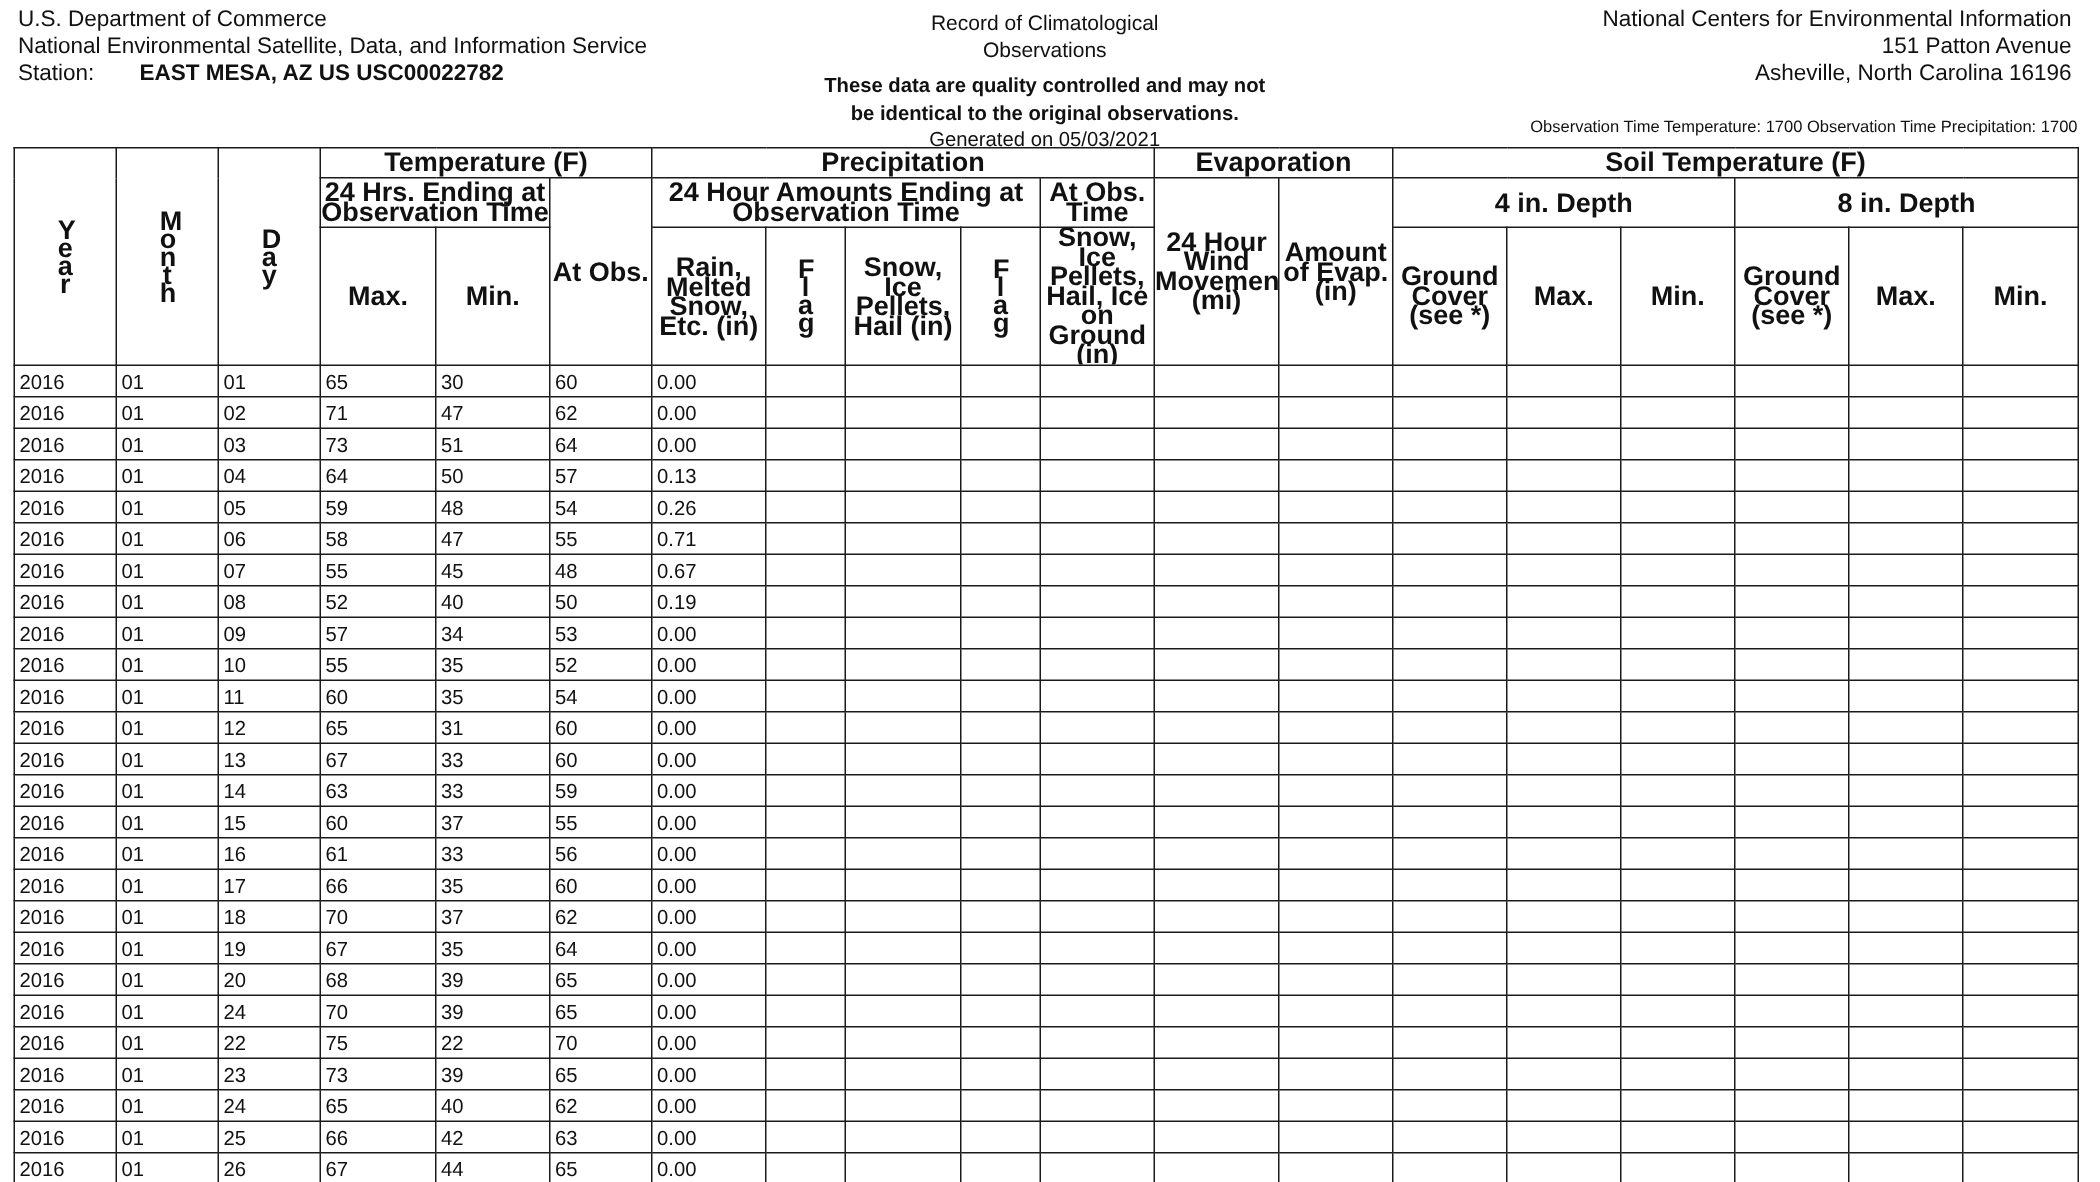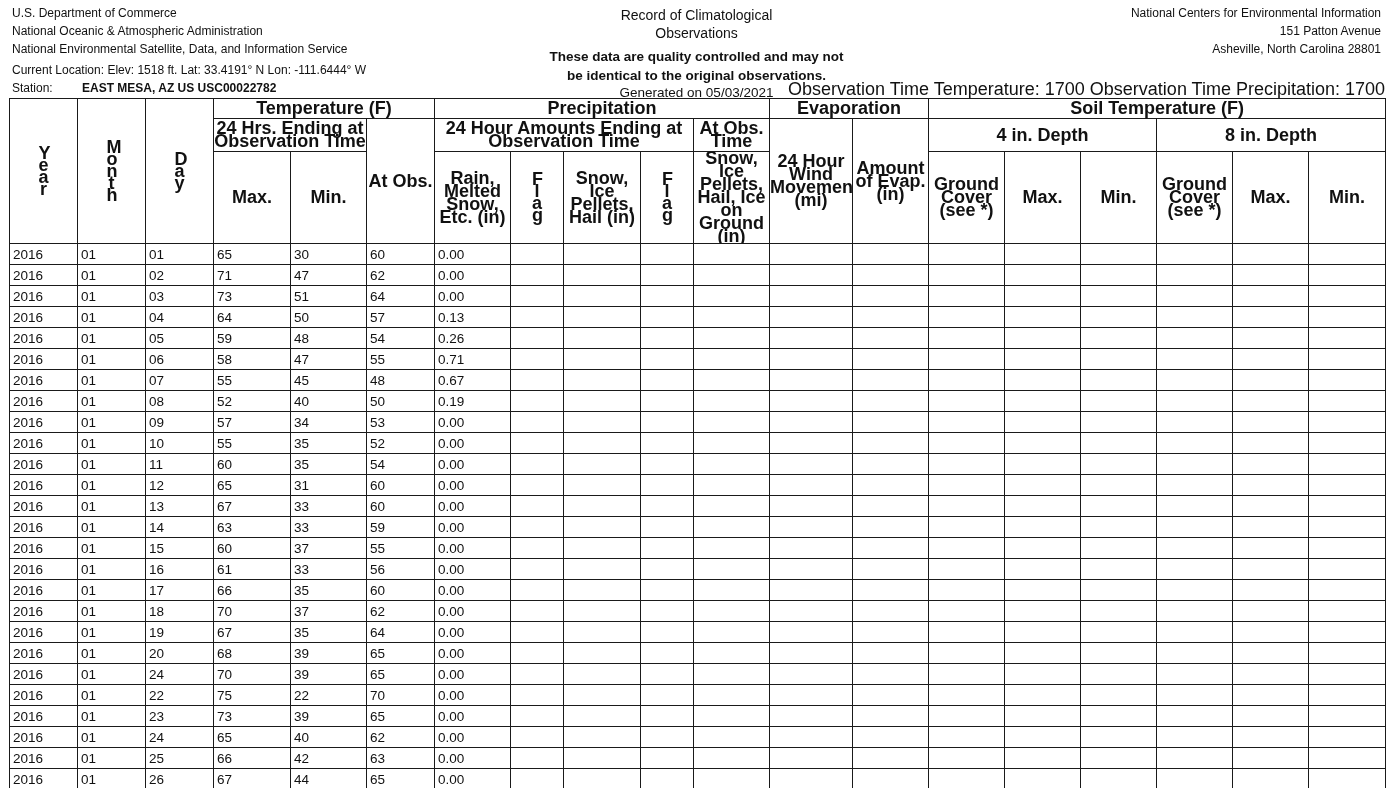--- a/index.html
+++ b/index.html
@@ -1,28 +1,28 @@
 <!DOCTYPE html>
 <html><head>
 <meta charset="utf-8">
 <style>
   html, body { margin: 0; padding: 0; background: #ffffff; }
   body {
     width: 1400px; height: 788px; overflow: hidden; position: relative;
     font-family: "Liberation Sans", sans-serif; color: #111;
   }
-  .hdr-left { position: absolute; left: 12px; top: 4px; font-size: 12px; line-height: 18px; }
+  .hdr-left { position: absolute; left: 12px; top: 4px; font-size: 15px; line-height: 18px; }
   .hdr-left .loc { margin-top: 3px; }
   .hdr-left .station b { font-weight: bold; margin-left: 26px; }
   .hdr-center { position: absolute; left: 520px; width: 353px; top: 6px; text-align: center; }
   .hdr-center .title { font-size: 14px; font-weight: normal; line-height: 18px; }
   .hdr-center .sub { font-size: 13.5px; font-weight: bold; line-height: 19px; margin-top: 5px; }
   .hdr-center .gen { font-size: 13.5px; line-height: 16px; }
-  .hdr-right { position: absolute; right: 19px; top: 4px; text-align: right; font-size: 12px; line-height: 18px; }
-  .obs-time { position: absolute; right: 15px; top: 79px; font-size: 18px; }
+  .hdr-right { position: absolute; right: 19px; top: 4px; text-align: right; font-size: 15px; line-height: 18px; }
+  .obs-time { position: absolute; right: 15px; top: 79px; font-size: 11px; }
 
   table.grid {
     position: absolute; left: 9px; top: 98px;
     border-collapse: collapse; table-layout: fixed;
     width: 1377px;
   }
   table.grid th, table.grid td {
     border: 1.5px solid #1a1a1a; padding: 0; overflow: hidden;
   }
   table.grid th {
@@ -34,42 +34,40 @@
   .r1 th { height: 19px; }
   .r2 th { height: 32px; }
   .r3 th { height: 73px; }
   .vert { display: inline-block; width: 10px; word-break: break-all; line-height: 12px; }
 </style>
 </head>
 <body>
 
 <div class="hdr-left">
   <div>U.S. Department of Commerce</div>
-  <div>National Oceanic &amp; Atmospheric Administration</div>
   <div>National Environmental Satellite, Data, and Information Service</div>
-  <div class="loc">Current Location: Elev: 1518 ft. Lat: 33.4191° N Lon: -111.6444° W</div>
   <div class="station"><span>Station: </span><b>EAST MESA, AZ US USC00022782</b></div>
 </div>
 
 <div class="hdr-center">
   <div class="title">
     <div>Record of Climatological</div>
     <div>Observations</div>
   </div>
   <div class="sub">
     <div>These data are quality controlled and may not</div>
     <div>be identical to the original observations.</div>
   </div>
   <div class="gen">Generated on 05/03/2021</div>
 </div>
 
 <div class="hdr-right">
   <div>National Centers for Environmental Information</div>
   <div>151 Patton Avenue</div>
-  <div>Asheville, North Carolina 28801</div>
+  <div>Asheville, North Carolina 16196</div>
 </div>
 
 <div class="obs-time">Observation Time Temperature: 1700 Observation Time Precipitation: 1700</div>
 
 <table class="grid">
   <colgroup>
     <col style="width:68px">
       <col style="width:68px">
       <col style="width:68px">
     <col style="width:77px">

